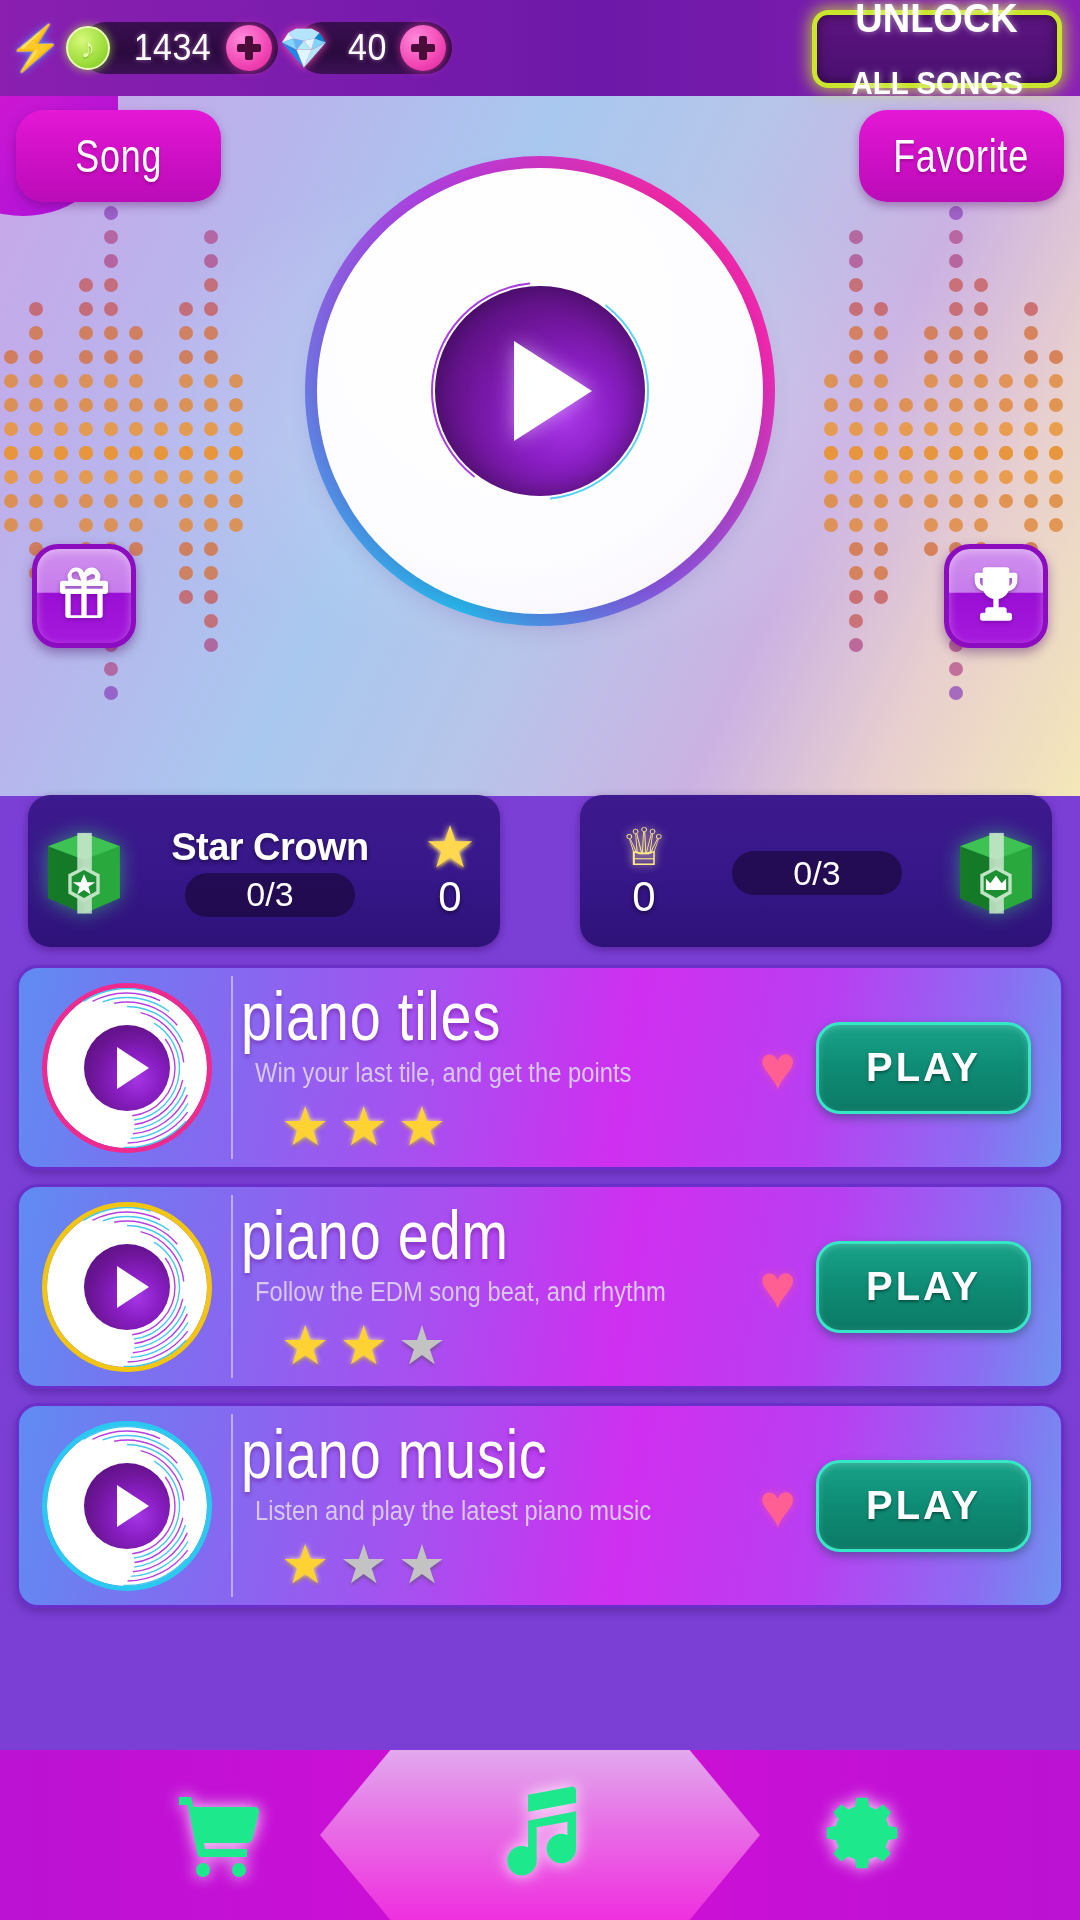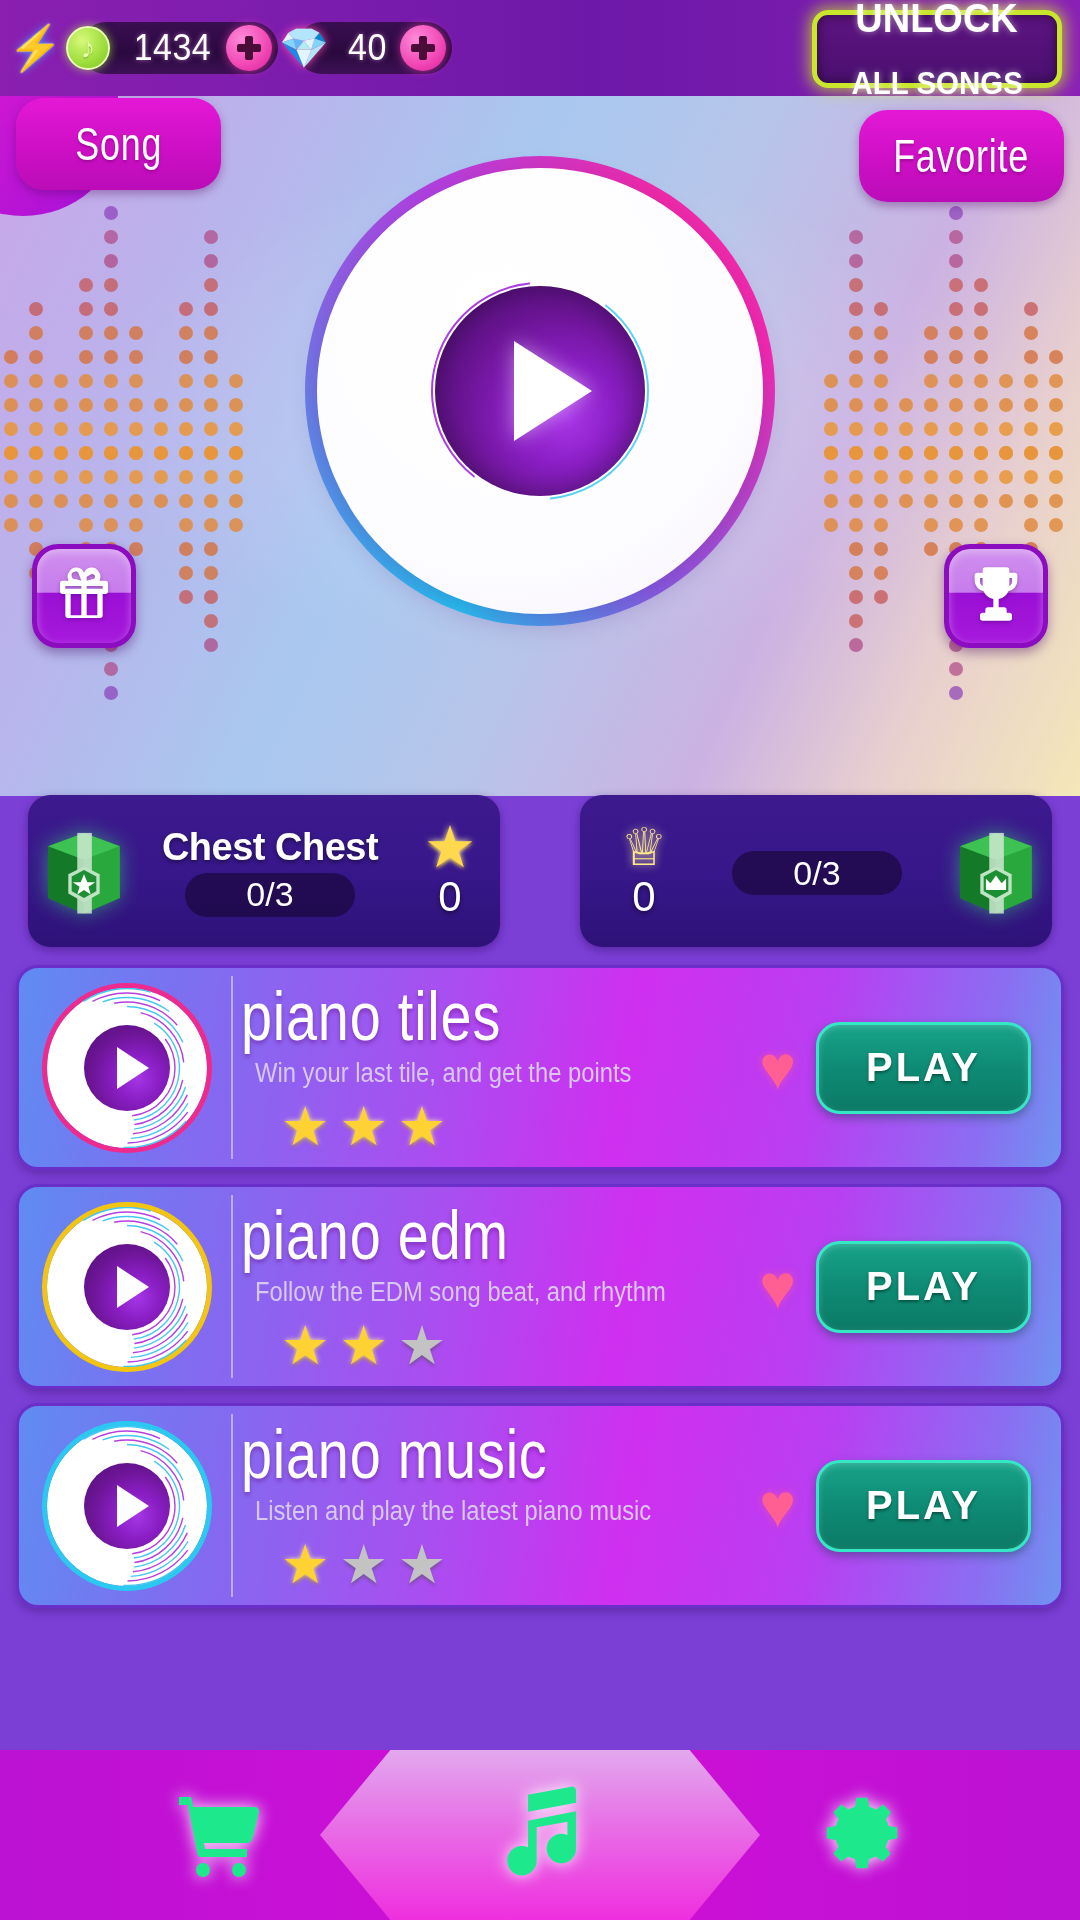--- a/index.html
+++ b/index.html
@@ -102,21 +102,21 @@
     display:flex; align-items:center; justify-content:center;
     box-shadow:0 4px 10px rgba(80,0,90,.35);
     z-index:12;
   }
   .navbtn span{
     color:#fff; font-size:46px;
     font-family:"Liberation Sans Narrow","Liberation Sans",sans-serif;
     transform:scaleX(.78); letter-spacing:1px;
     text-shadow:0 2px 3px rgba(120,0,110,.5);
   }
-  #btn-song{ left:16px; top:2px; }
+  #btn-song{ left:16px; top:14px; }
   #btn-fav{ right:16px; top:14px; }
 
   
   .disc-wrap{
     position:absolute; left:50%; top:60px; transform:translateX(-50%);
     width:470px; height:470px; z-index:8;
   }
   .ring-outer{
     position:absolute; inset:0; border-radius:50%;
     background:conic-gradient(from 200deg,#24c8f5 0deg,#6f7ce8 70deg,#b041e0 130deg,#ef2aa8 190deg,#f52ab0 240deg,#8a5fe6 310deg,#24c8f5 360deg);
@@ -628,21 +628,21 @@
         <polygon points="18,28 50,40 50,88 18,74" fill="#157a28"></polygon>
         <polygon points="50,40 82,28 82,74 50,88" fill="#29a83e"></polygon>
         <polygon points="18,28 50,16 82,28 50,40" fill="#3dc253"></polygon>
         <rect x="44" y="16" width="13" height="72" fill="#cfe8d2" opacity=".85"></rect>
         <polygon points="50,46 64,53 64,70 50,78 36,70 36,53" fill="#bfe3c4"></polygon>
         <polygon points="50,49 61,55 61,68 50,74 39,68 39,55" fill="#1d8f33"></polygon>
         <polygon points="50,53 53,60 60,60 54,64 56,71 50,67 44,71 46,64 40,60 47,60" fill="#ffffff"></polygon>
       </svg>
     </div>
     <div class="chest-mid">
-      <div class="chest-name">Chest Chest</div>
+      <div class="chest-name">Star Crown</div>
       <div class="chest-prog">0/3</div>
     </div>
     <div class="chest-side">
       <span class="star-gold">★</span>
       <span class="amt">0</span>
     </div>
   </div>
 
   <div class="chest">
     <div class="chest-side" style="margin-left:14px;">

